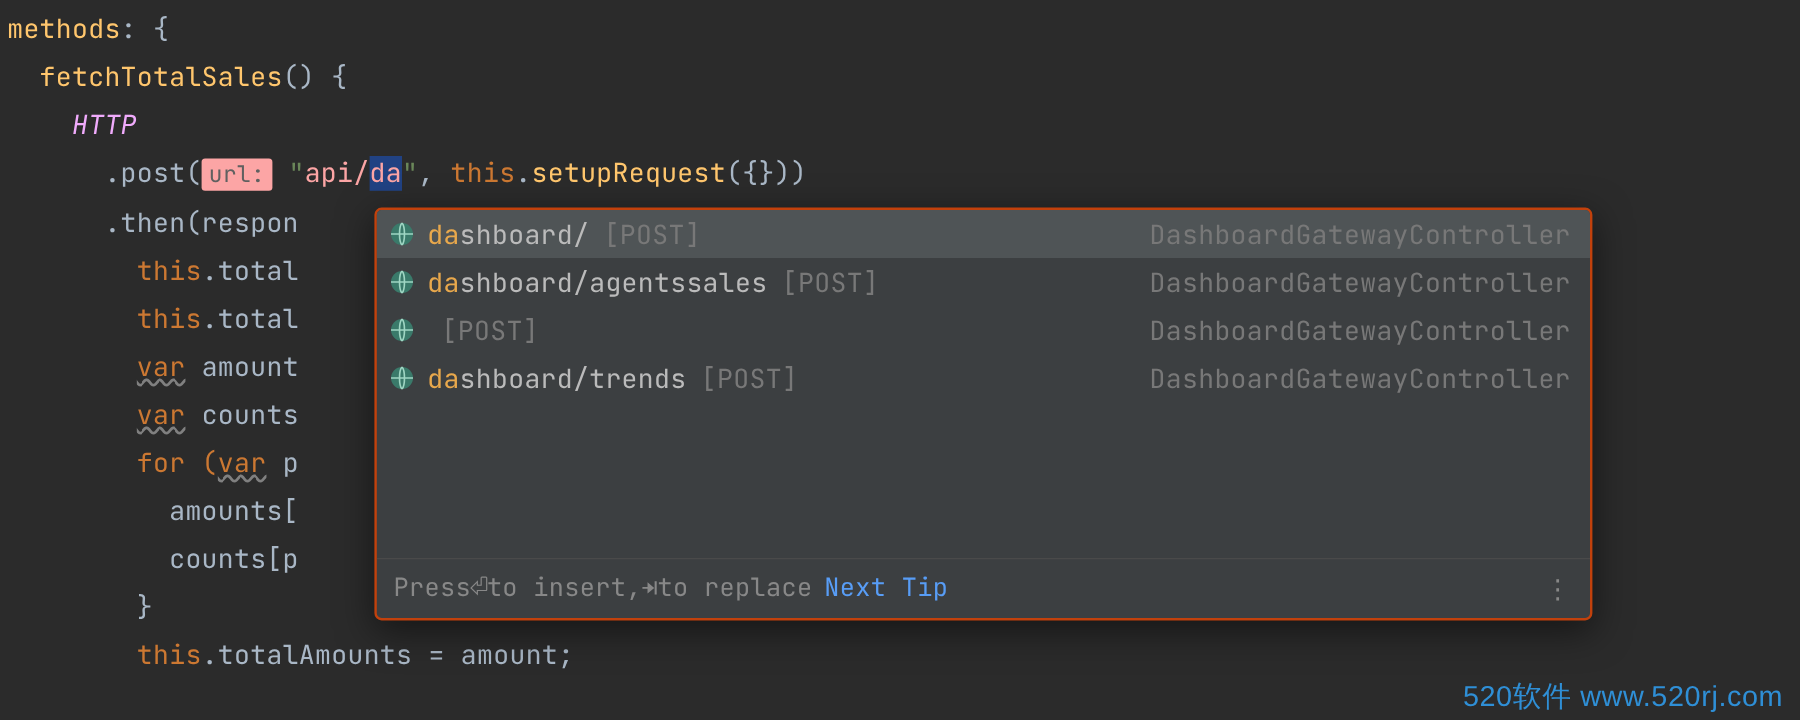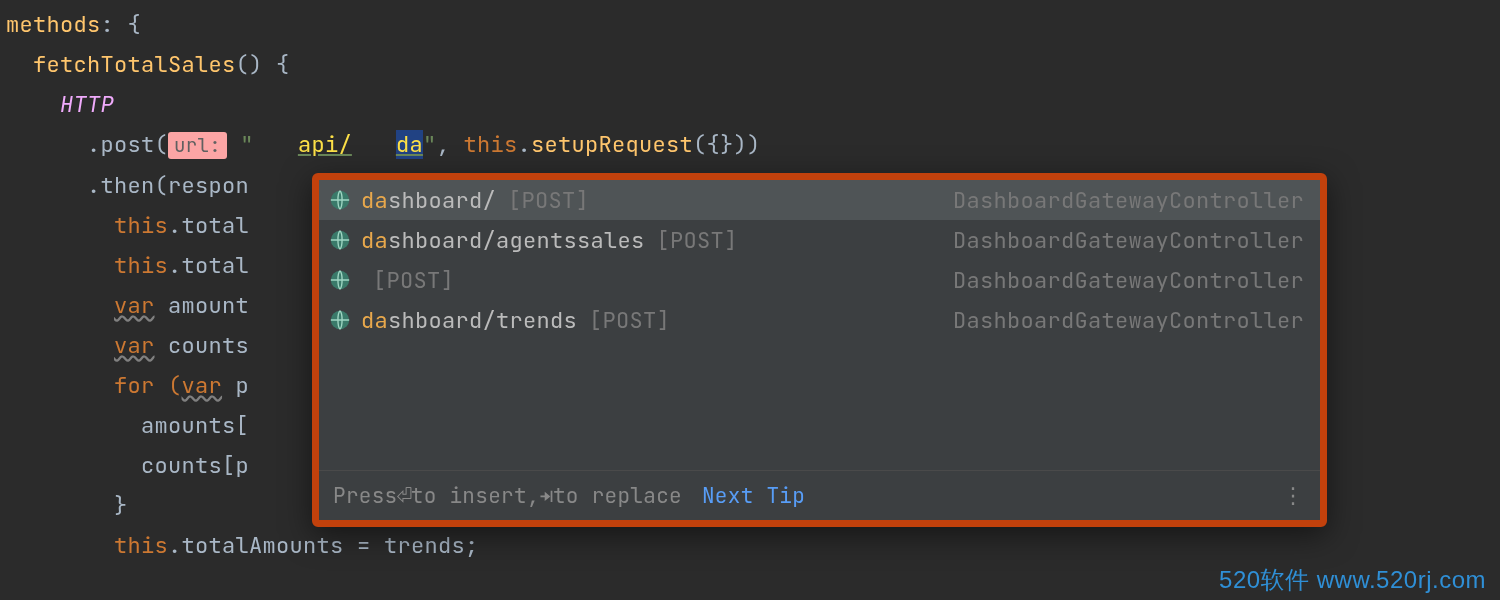--- a/index.html
+++ b/index.html
@@ -17,37 +17,37 @@
   .code-area {
     padding: 5px 0 0 6px;
     line-height: 40px;
     position: relative;
   }
   .line { white-space: pre; position: relative; }
   .kw-orange { color: #cc7832; }
   .prop { color: #ffc66d; }
   .ident { color: #a9b7c6; }
   .str { color: #6a8759; }
-  .str-underline { color: #fde047; text-decoration: underline; text-decoration-color: #6a8759; margin-left: 44px; }
+  .str-underline { color: #fca5a5; text-decoration-color: #6a8759; }
   .punct { color: #a9b7c6; }
   .param-hint { color: #606060; font-size: 19px; background:#fca5a5; padding:1px 6px; border-radius:3px; }
   .this-kw { color: #cc7832; }
   .http-kw { color: #f0abfc; font-style: italic; }
   .var-underline { text-decoration-line: underline; text-decoration-style: wavy; text-decoration-color: #808080; }
   .cursor-bg { background: #214283; }
   .method-yellow { color: #ffc66d; }
   .brace { color: #a9b7c6; }
 
   .popup {
     position: absolute;
     left: 312px;
     top: 173px;
     width: 1015px;
     background: #3c3f41;
-    border: 7px solid #c2410c;
+    border: 2px solid #c2410c;
     border-radius: 6px;
     box-shadow: 0 8px 30px rgba(0,0,0,0.5);
     font-size: 22px;
     overflow: hidden;
   }
   .popup-row {
     display: flex;
     align-items: center;
     padding: 4px 16px 4px 10px;
     height: 40px;
@@ -67,21 +67,21 @@
   .popup-right { color: #787878; margin-left: auto; }
   .popup-footer {
     display: flex;
     align-items: center;
     padding: 10px 14px;
     color: #888888;
     font-size: 21px;
     border-top: 1px solid #4a4a4a;
     margin-top: 130px;
   }
-  .popup-footer .link { color: #589df6; margin-left: 20px; }
+  .popup-footer .link { color: #589df6; margin-left: 10px; }
   .popup-footer .dots { margin-left: auto; color: #888; font-size: 22px; letter-spacing: 2px; }
   .key-sym { font-family: inherit; }
 
   .watermark {
     position: absolute;
     right: 14px;
     bottom: 4px;
     color: #2f8fd6;
     font-size: 24px;
     font-family: "Segoe UI", Arial, sans-serif;
@@ -111,21 +111,21 @@
   <div class="line">        <span class="kw-orange var-underline">var</span><span class="ident"> counts</span></div>
 
   <div class="line">        <span class="kw-orange">for (</span><span class="kw-orange var-underline">var</span><span class="ident"> p</span></div>
 
   <div class="line">          <span class="ident">amounts[</span></div>
 
   <div class="line">          <span class="ident">counts[p</span></div>
 
   <div class="line">        <span class="brace">}</span></div>
 
-  <div class="line">        <span class="this-kw">this</span><span class="ident">.totalAmounts = trends;</span></div>
+  <div class="line">        <span class="this-kw">this</span><span class="ident">.totalAmounts = amount;</span></div>
 </div>
 
 <div class="popup">
   <div class="popup-row">
     <span class="popup-icon">
       <svg viewBox="0 0 24 24">
           <circle cx="12" cy="12" r="10" fill="#3a7a6a"></circle>
           <path d="M2 12h20M12 2c3 3 3 17 0 20M12 2c-3 3-3 17 0 20" stroke="#9fd6c3" stroke-width="1.5" fill="none"></path>
         </svg>
     </span>

